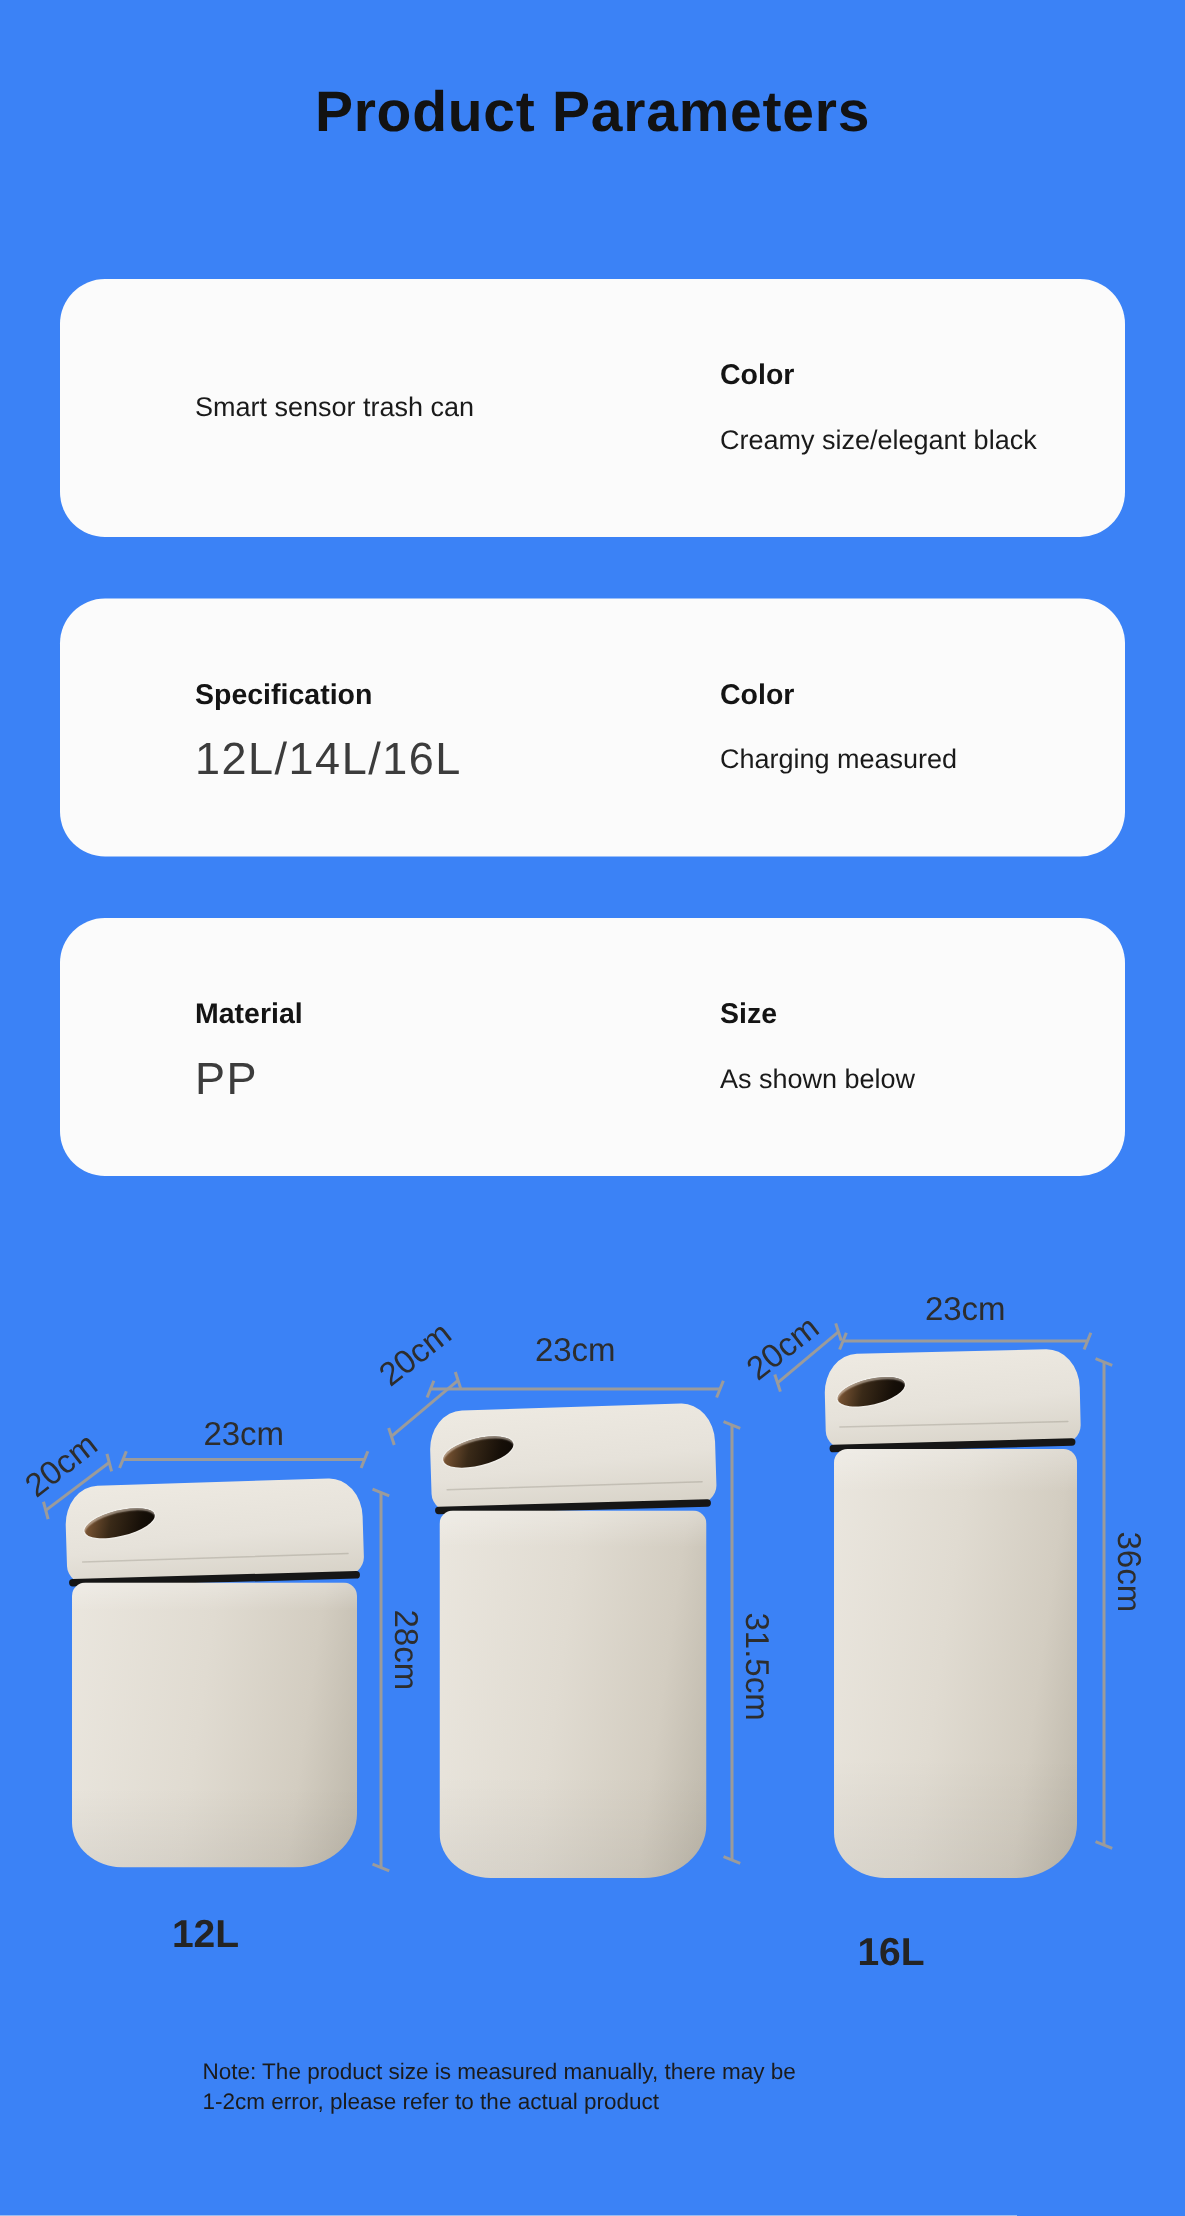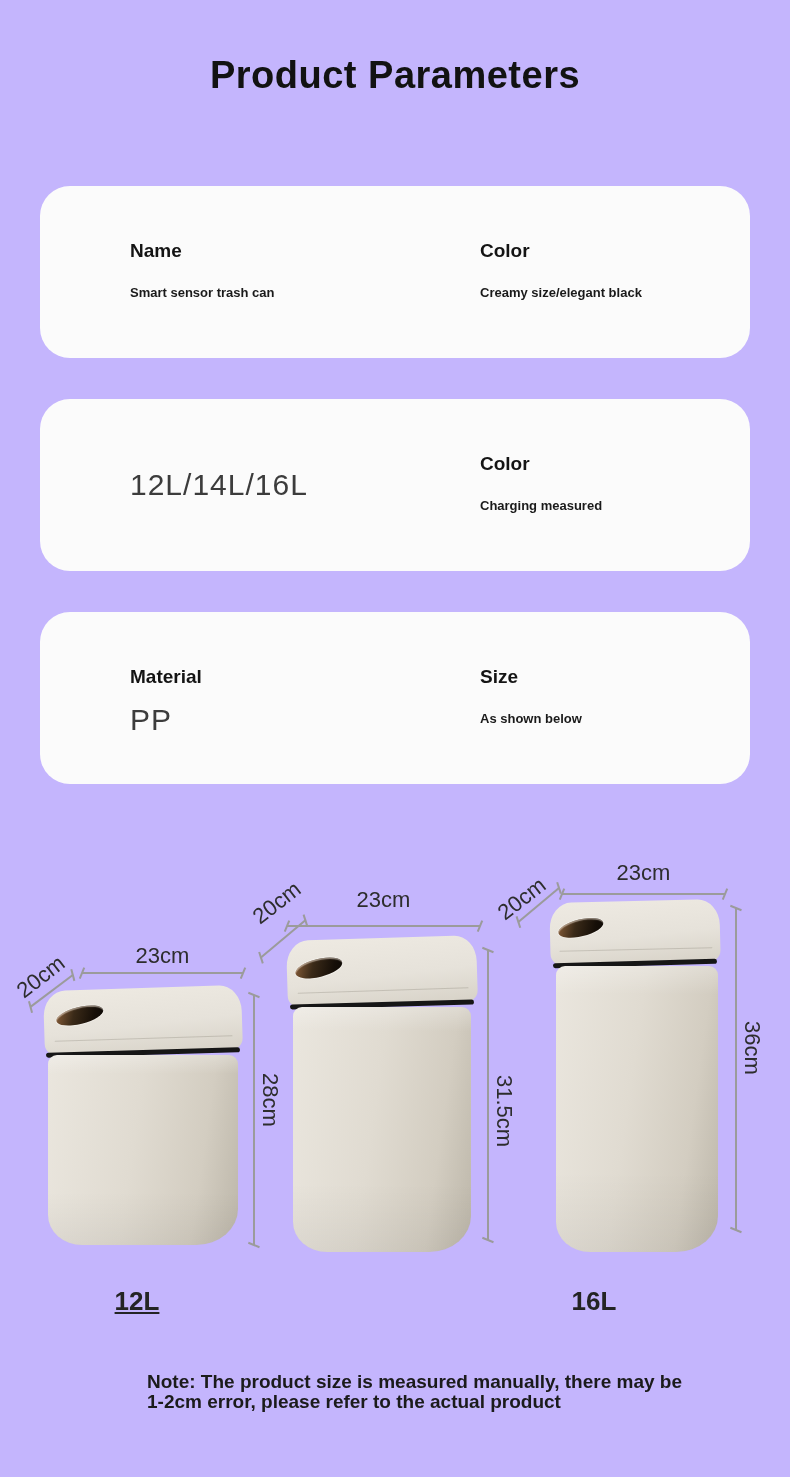--- a/index.html
+++ b/index.html
@@ -1,21 +1,21 @@
 <!DOCTYPE html>
 <html><head>
 <meta charset="utf-8">
 <style>
   * { margin:0; padding:0; box-sizing:border-box; }
   html,body { background:#e9e9e9; }
   body { font-family:"Liberation Sans", sans-serif; }
 
   .stage {
     position:relative; width:790px; height:1477px;
-    background:#c4b5fd; overflow:hidden; margin:0 auto;
+    background:#3b82f6; overflow:hidden; margin:0 auto;
   }
 
   
   .page-title {
     position:absolute; top:54px; left:0; right:0;
     text-align:center; font-size:38px; font-weight:800;
     color:#121212; letter-spacing:.5px;
   }
 
   
@@ -26,21 +26,21 @@
   .card-1 { top:186px; }
   .card-2 { top:399px; }
   .card-3 { top:612px; }
   .card .col { position:absolute; top:0; padding-top:54px; }
   .card .col-left  { left:90px;  width:320px; }
   .card .col-right { left:440px; width:260px; }
   .field-label {
     font-size:19px; font-weight:700; color:#141414; line-height:22px;
   }
   .field-value {
-    margin-top:22px; font-size:13px; font-weight:700;
+    margin-top:22px; font-size:18px; font-weight:400;
     color:#1a1a1a; line-height:18px;
   }
   .field-value.value-large {
     margin-top:14px; font-size:30px; font-weight:500;
     color:#3c3c3c; letter-spacing:1px; line-height:36px;
   }
 
   
   .can { position:absolute; }
   .can-1 { left:20px;  top:938px; width:270px; height:392px; }
@@ -105,21 +105,21 @@
   .can-1 .w-label { left:62px;  top:6px;  width:161px; }
   .can-1 .w-line  { left:62px;  top:34px; width:161px; }
   .can-1 .d-label { left:-11px; top:27px; }
   .can-1 .d-line  { left:5px;   top:52px; width:53px; transform:rotate(-37deg); }
   .can-1 .lid     { left:24px;  top:50px; width:198px; height:66px; }
   .can-1 .sensor  { left:12px;  top:17px; width:48px; height:17px; transform:rotate(-12deg); }
   .can-1 .gap     { left:26px;  top:112px; width:194px; }
   .can-1 .can-body{ left:28px;  top:117px; width:190px; height:190px; }
   .can-1 .h-line  { left:233px; top:57px;  height:250px; }
   .can-1 .h-label { left:238px; top:97px; }
-  .can-1 .can-name{ left:37px;  top:348px;text-decoration:underline; }
+  .can-1 .can-name{ left:37px;  top:336px; }
 
   
   .can-2 .w-label { left:37px;  top:10px; width:193px; }
   .can-2 .w-line  { left:37px;  top:47px; width:193px; }
   .can-2 .d-label { left:-5px;  top:13px; }
   .can-2 .d-line  { left:4px;   top:60px; width:58px; transform:rotate(-40deg); }
   .can-2 .lid     { left:37px;  top:60px; width:190px; height:68px; }
   .can-2 .sensor  { left:8px;   top:19px; width:48px; height:18px; transform:rotate(-12deg); }
   .can-2 .gap     { left:40px;  top:124px; width:184px; }
   .can-2 .can-body{ left:43px;  top:129px; width:178px; height:245px; }
@@ -136,43 +136,43 @@
   .can-3 .sensor  { left:8px;   top:17px; width:46px; height:17px; transform:rotate(-12deg); }
   .can-3 .gap     { left:63px;  top:118px; width:164px; }
   .can-3 .can-body{ left:66px;  top:123px; width:162px; height:286px; }
   .can-3 .h-line  { left:245px; top:65px;  height:322px; }
   .can-3 .h-label { left:250px; top:140px; }
   .can-3 .can-name{ left:24px;  top:443px; }
 
   
   .note {
     position:absolute; left:135px; top:1372px; width:540px;
-    font-size:19px; font-weight:700; color:#1b1b1b; line-height:20px;margin-left:12px;
+    font-size:15px; font-weight:400; color:#1b1b1b; line-height:20px;
   }
 </style>
 </head>
 <body>
 
 <div class="stage">
 
   <h1 class="page-title">Product Parameters</h1>
 
   <div class="card card-1">
     <div class="col col-left">
-      <div class="field-label">Name</div>
       <div class="field-value">Smart sensor trash can</div>
     </div>
     <div class="col col-right">
       <div class="field-label">Color</div>
       <div class="field-value">Creamy size/elegant black</div>
     </div>
   </div>
 
   <div class="card card-2">
     <div class="col col-left">
+      <div class="field-label">Specification</div>
       <div class="field-value value-large">12L/14L/16L</div>
     </div>
     <div class="col col-right">
       <div class="field-label">Color</div>
       <div class="field-value">Charging measured</div>
     </div>
   </div>
 
   <div class="card card-3">
     <div class="col col-left">

